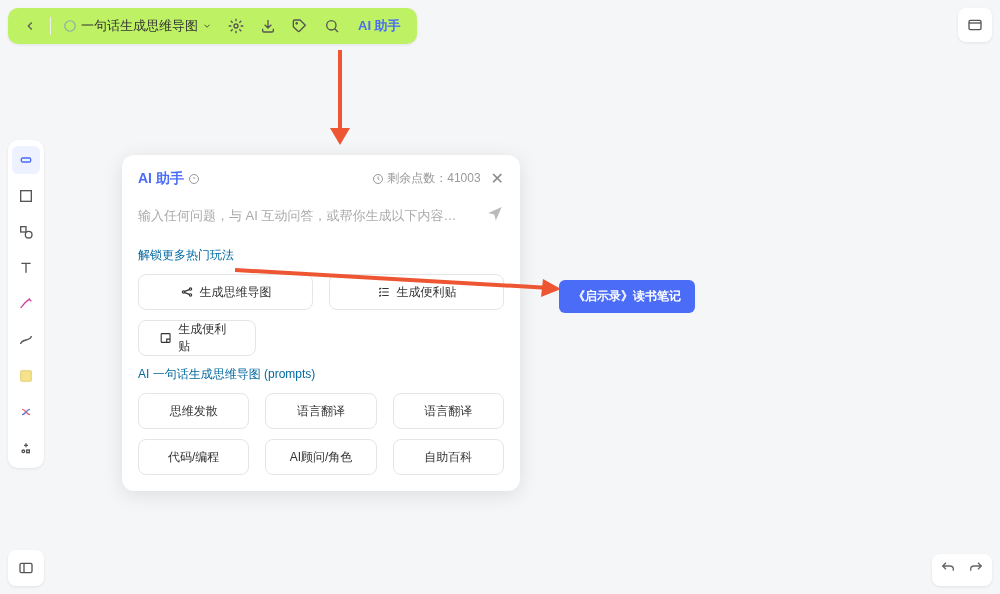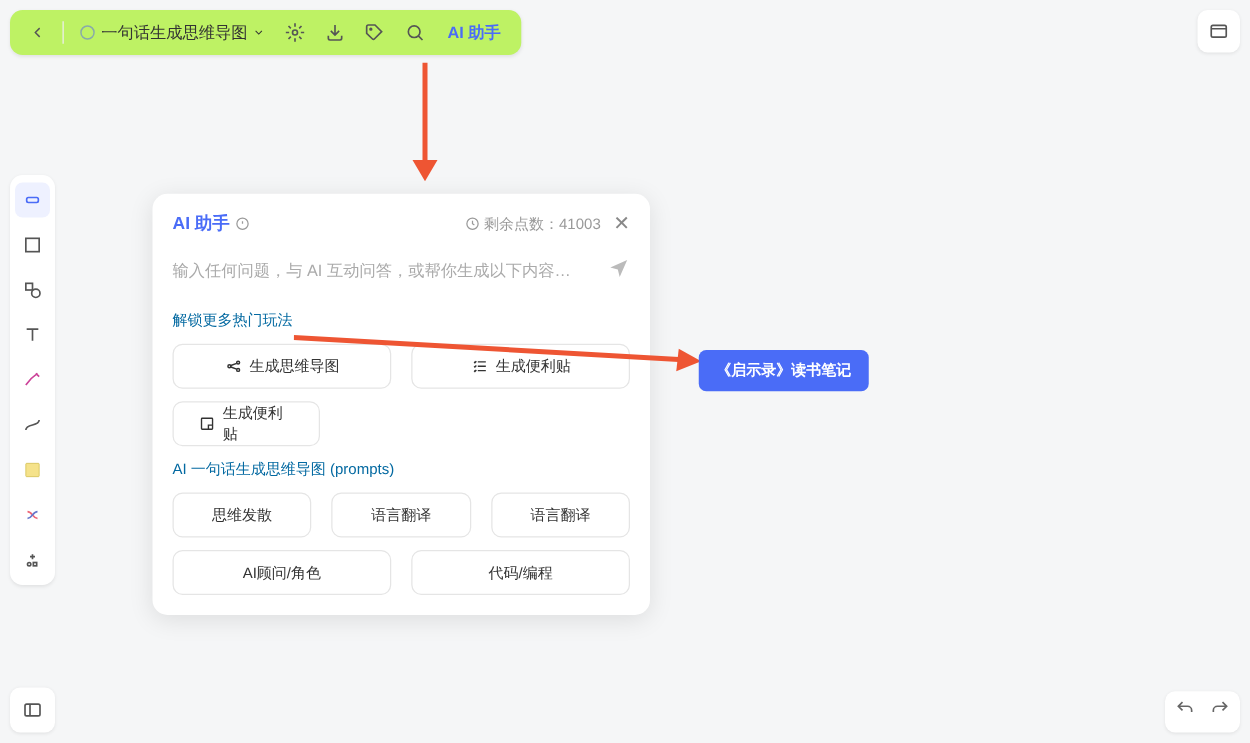--- a/index.html
+++ b/index.html
@@ -221,24 +221,27 @@
       </div>
     <div class="panel-btn">
         <span>语言翻译</span>
       </div>
     <div class="panel-btn">
         <span>语言翻译</span>
       </div>
   </div>
   <div class="btn-row" style="margin-bottom:0;">
     <div class="panel-btn">
+        <span>代码/编程</span>
+      </div>
+    <div class="panel-btn">
         <span>AI顾问/角色</span>
       </div>
     <div class="panel-btn">
-        <span>代码/编程</span>
+        <span>自助百科</span>
       </div>
   </div>
 </div>
 
 <svg class="arrow" style="left:320px;top:50px;" width="40" height="100">
   <path d="M20 0 L20 85" stroke="#e53" stroke-width="4" fill="none"></path>
   <path d="M10 78 L20 95 L30 78 Z" fill="#e53"></path>
 </svg>
 <svg class="arrow" style="left:235px;top:262px;" width="330" height="40">
   <path d="M0 8 L315 26" stroke="#e53" stroke-width="4" fill="none"></path>

